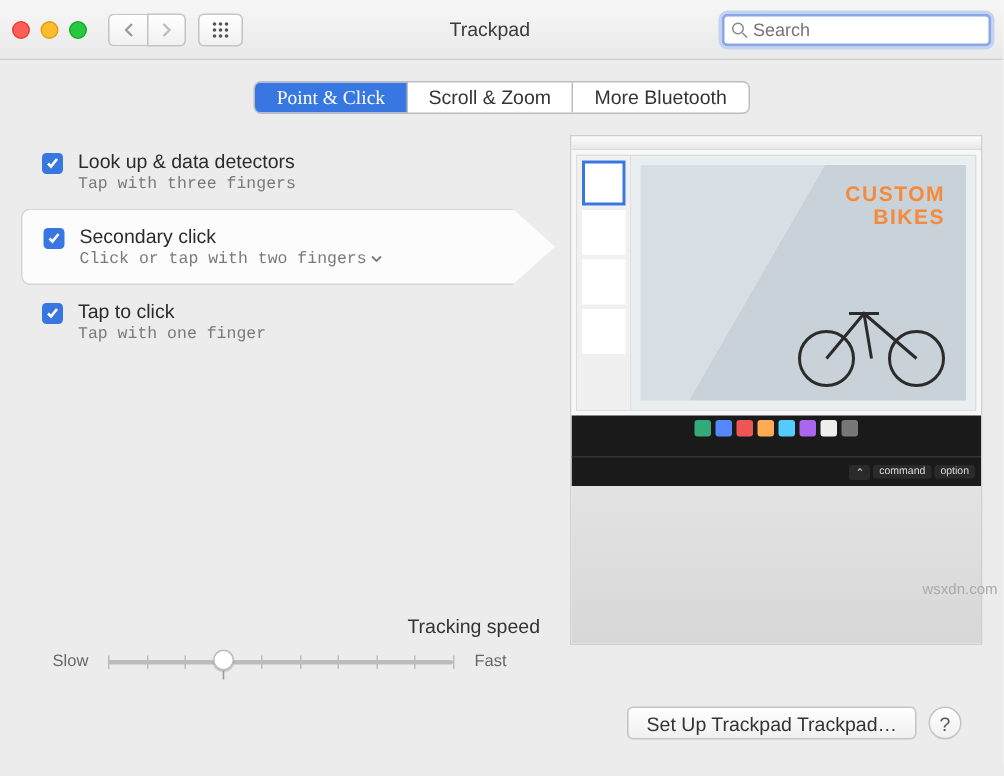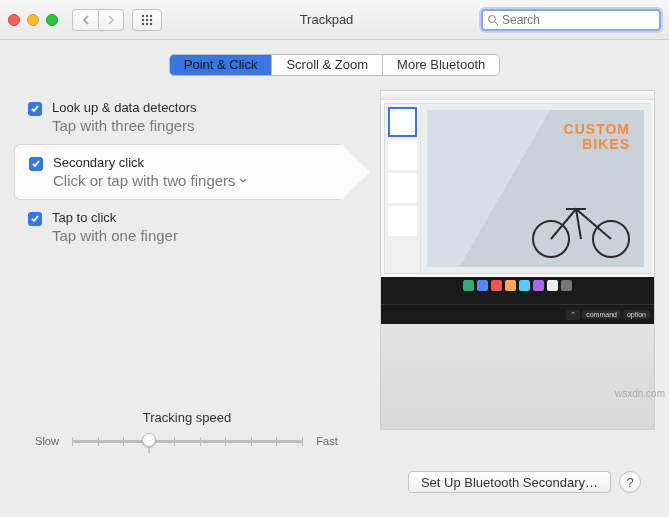--- a/index.html
+++ b/index.html
@@ -70,43 +70,43 @@
     }
     .tab {
       padding: 0 14px;
       font-size: 13px;
       line-height: 20px;
       background: #fff;
       color: #333;
       border-right: 1px solid #bcbcbc;
     }
     .tab:last-child { border-right: none; }
-    .tab.active { background: #3876e2; color: #0f172a; }
+    .tab.active { background: #3876e2; color: #ffffff; font-family: Liberation Serif, serif; }
 
     .content { display: flex; gap: 10px; margin-top: 14px; flex: 1; }
     .left { flex: 1; position: relative; }
     .options { display: flex; flex-direction: column; }
     .option { padding: 10px 14px 10px 14px; display: flex; align-items: flex-start; gap: 10px; position: relative; border-radius: 6px; }
     .option.selected {
       background: #fcfcfc;
       border: 1px solid #d6d6d6;
       border-right: none;
       clip-path: polygon(0 0, 92% 0, 100% 50%, 92% 100%, 0 100%);
     }
     .check {
       width: 14px; height: 14px; flex: 0 0 14px;
       border-radius: 3px; margin-top: 2px;
       background: #3876e2;
       display: flex; align-items: center; justify-content: center;
     }
     .opt-title { font-size: 13px; color: #2b2b2b; }
-    .opt-sub { font-size: 15px; color: #7a7a7a; margin-top: 2px; display: flex; align-items: center; gap: 3px; }
+    .opt-sub { font-size: 11px; color: #7a7a7a; margin-top: 2px; display: flex; align-items: center; gap: 3px; font-family: Liberation Mono, monospace; }
 
     .tracking { position: absolute; left: 0; right: 10px; bottom: 10px; text-align: center; }
-    .tracking-label { font-size: 13px; color: #333; margin-bottom: 6px; }
+    .tracking-label { font-size: 13px; color: #333; margin-bottom: 6px; text-align: right; }
     .slider-wrap { display: flex; align-items: center; gap: 10px; padding: 0 18px; }
     .slow, .fast { font-size: 11px; color: #666; width: 30px; }
     .slider { flex: 1; position: relative; height: 20px; }
     .rail { position: absolute; left: 0; right: 0; top: 9px; height: 3px; background: #bcbcbc; border-radius: 2px; }
     .tick { position: absolute; top: 6px; width: 1px; height: 9px; background: #bcbcbc; }
     .thumb {
       position: absolute; top: 2px; width: 14px; height: 14px;
       border-radius: 50%; background: #fff; border: 1px solid #bcbcbc;
       box-shadow: 0 1px 1px rgba(0,0,0,0.2);
       transform: translateX(-50%);
@@ -319,19 +319,19 @@
         <div class="touchbar">
           <div class="tb-key">⌃</div>
           <div class="tb-key">command</div>
           <div class="tb-key">option</div>
         </div>
         <div class="trackpad-surface"></div>
       </div>
     </div>
 
     <div class="footer">
-      <button class="setup-btn">Set Up Bluetooth Secondary…</button>
+      <button class="setup-btn">Set Up Trackpad Trackpad…</button>
       <button class="help-btn">?</button>
     </div>
   </div>
 
   <div class="watermark">wsxdn.com</div>
 </div>
 
 </body></html>

